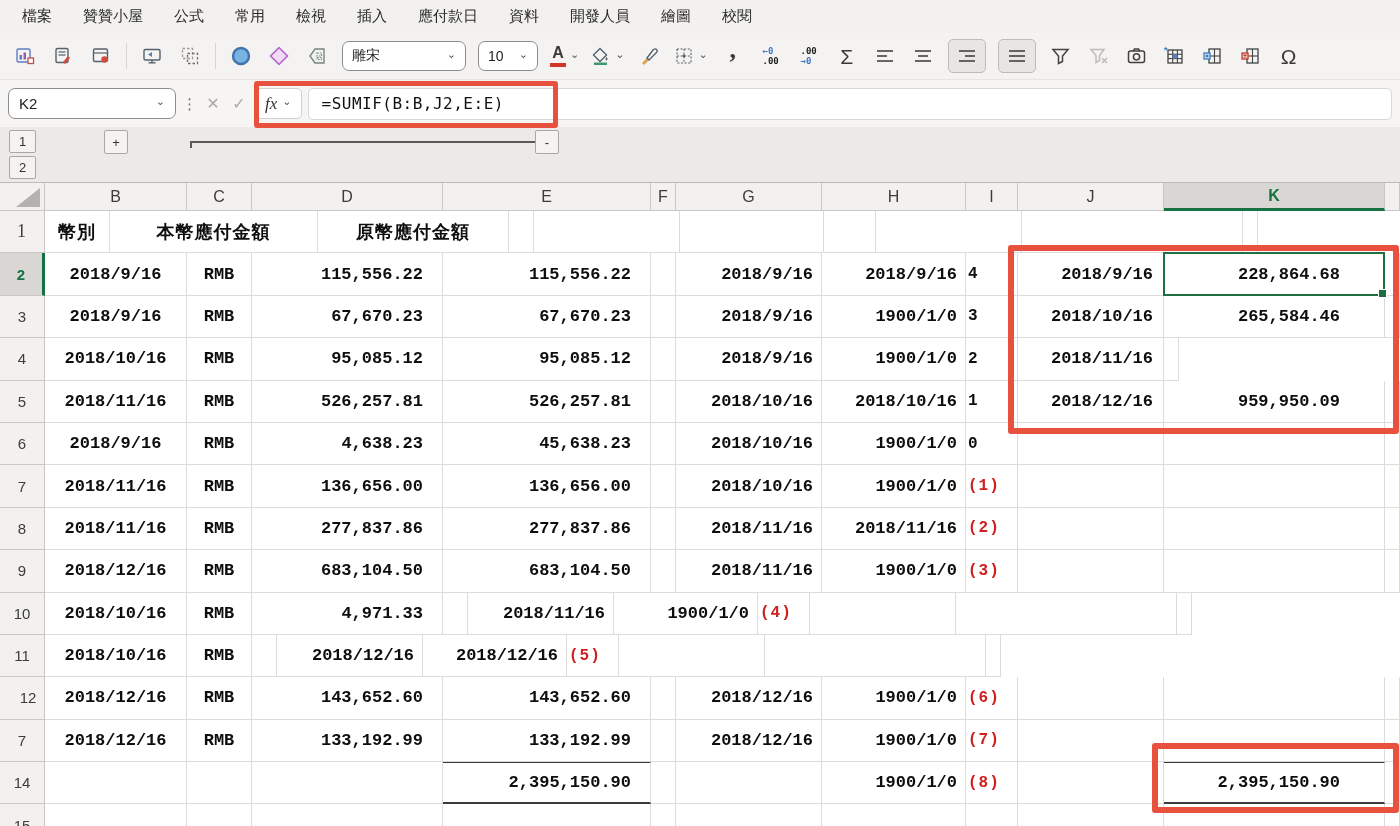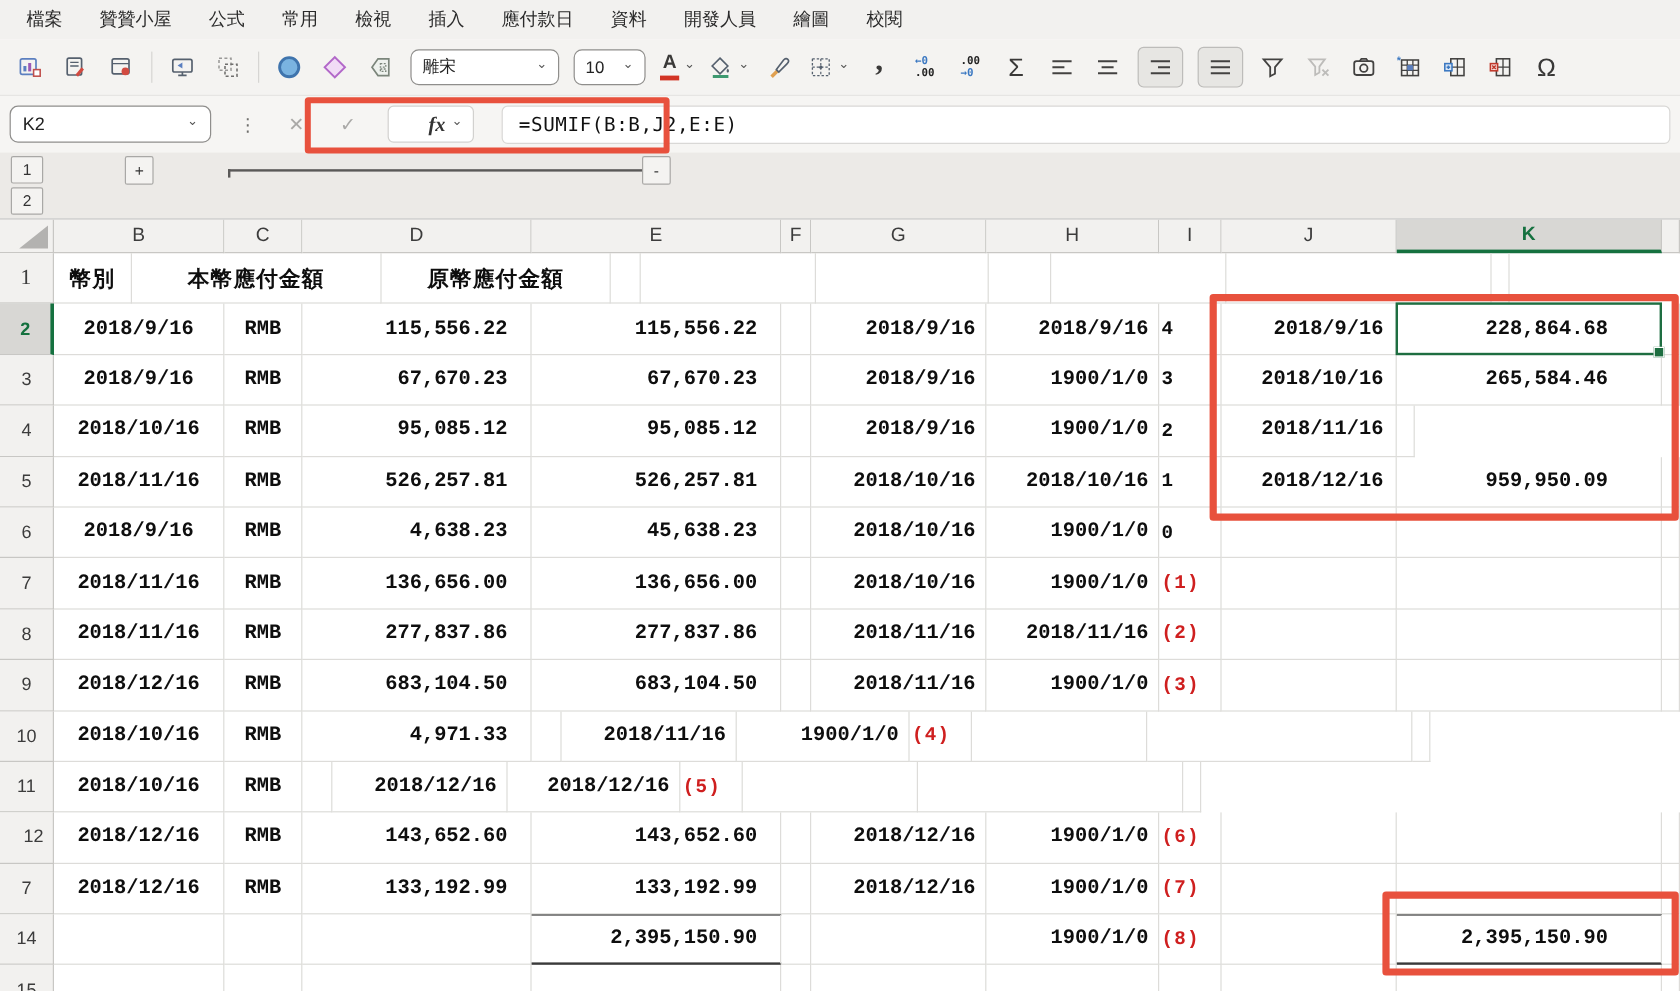--- a/index.html
+++ b/index.html
@@ -24,26 +24,26 @@
   .glyph { font-size:21px; font-weight:400; color:#3a3938; line-height:1; }
   .comma-glyph { font-family:"Liberation Serif",serif; font-size:26px; font-weight:700; transform:translateY(-6px); }
   .fontcolor { display:flex; flex-direction:column; align-items:center; line-height:1; }
   .fontcolor .A { font-size:16px; font-weight:700; color:#3a3938; }
   .fontcolor .bar { width:16px; height:4px; background:#d23425; margin-top:2px; }
   .decimal { font-size:9px; font-weight:700; line-height:1.15; color:#222; text-align:left; font-family:"DejaVu Sans Mono",monospace; }
   .decimal .arr { color:#3b78c2; }
   .withchev { gap:4px; display:flex; align-items:center; }
 
   
-  .fbar { display:flex; align-items:center; height:47px; background:#f6f5f3; padding:0 8px; gap:23px; }
+  .fbar { display:flex; align-items:center; height:47px; background:#f6f5f3; padding:0 8px; gap:6px; }
   .namebox { display:flex; align-items:center; justify-content:space-between; width:168px; height:31px; background:#fff; border:1.5px solid #8f8e8c; border-radius:7px; padding:0 10px; font-size:15px; color:#222; flex:none; }
   .fb-dots { color:#6f6e6c; font-size:15px; }
   .fb-x, .fb-check { color:#aaa9a7; font-size:16px; width:20px; text-align:center; }
   .fxbox { display:flex; align-items:center; gap:5px; background:#fff; border:1px solid #d2d1cf; border-radius:5px; height:31px; padding:0 9px; flex:none; }
-  .fx-label { font-family:"Liberation Serif",serif; font-style:italic; font-weight:700; font-size:17px; color:#333;margin-left:24px; }
+  .fx-label { font-family:"Liberation Serif",serif; font-style:italic; font-weight:400; font-size:17px; color:#333; }
   .formulabox { flex:1; display:flex; align-items:center; background:#fff; border:1px solid #d9d8d6; border-radius:5px; height:32px; padding:0 13px; font-family:"DejaVu Sans Mono",monospace; font-size:16px; color:#111; letter-spacing:.5px; }
 
   
   .outline { position:relative; height:55px; background:#eceae7; }
   .ol-btn { position:absolute; display:flex; align-items:center; justify-content:center; background:#f4f3f1; border:1px solid #a9a8a6; font-size:13px; color:#333; border-radius:2px; }
   .ol-lvl1 { left:9px;  top:3px;  width:27px; height:23px; }
   .ol-lvl2 { left:9px;  top:29px; width:27px; height:23px; }
   .ol-plus { left:104px; top:3px; width:24px; height:24px; }
   .ol-minus{ left:535px; top:3px; width:24px; height:24px; }
   .ol-line { position:absolute; left:190px; top:14px; width:347px; height:2px; background:#5a5958; }

